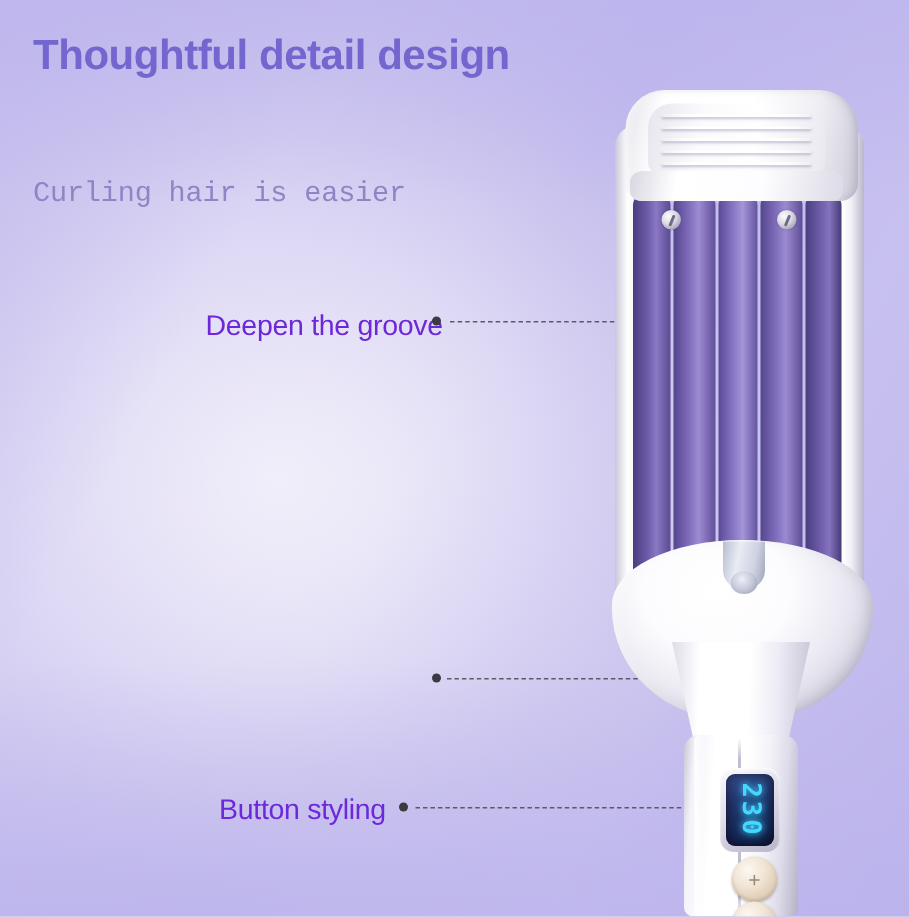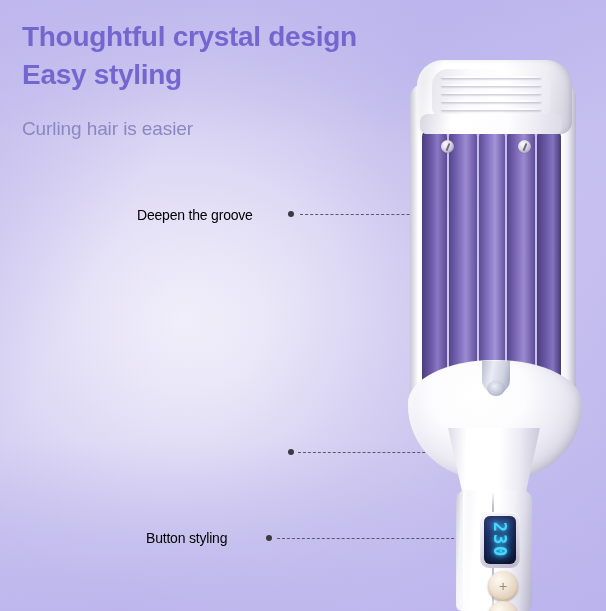--- a/index.html
+++ b/index.html
@@ -67,27 +67,28 @@
   .headline .l2 { display: block; }
   .subhead {
     position: absolute;
     left: 22px;
     top: 118px;
     color: #8d86c4;
     font-size: 19px;
     font-weight: normal;
     letter-spacing: -0.1px;
     white-space: nowrap;
+    font-family: Liberation Mono, monospace;
   }
 
   
   .callout-label {
     position: absolute;
-    color: #000000;
-    font-size: 14px;
+    color: #6d28d9;
+    font-size: 19px;
     white-space: nowrap;
     letter-spacing: -0.2px;
   }
   .callout-dot {
     position: absolute;
     width: 6px;
     height: 6px;
     border-radius: 50%;
     background: #3a3a40;
   }
@@ -340,22 +341,21 @@
 </head>
 <body>
 
 <div id="stage">
 
   <div class="bg-base"></div>
   <div class="bg-tintA"></div>
   <div class="bg-tintB"></div>
 
   <div class="headline">
-    <span>Thoughtful crystal design</span>
-    <span class="l2">Easy styling</span>
+    <span>Thoughtful detail design</span>
   </div>
   <div class="subhead">Curling hair is easier</div>
 
   <div class="callout-label" style="left:137px; top:207px;">Deepen the groove</div>
   <div class="callout-dot" style="left:288px; top:211px;"></div>
   <div class="leader" style="left:300px; top:214px; width:140px;"></div>
 
   <div class="callout-dot" style="left:288px; top:449px;"></div>
   <div class="leader" style="left:298px; top:452px; width:147px;"></div>
   <div class="leader" style="left:445px; top:452px; width:56px; transform:rotate(26deg);"></div>

